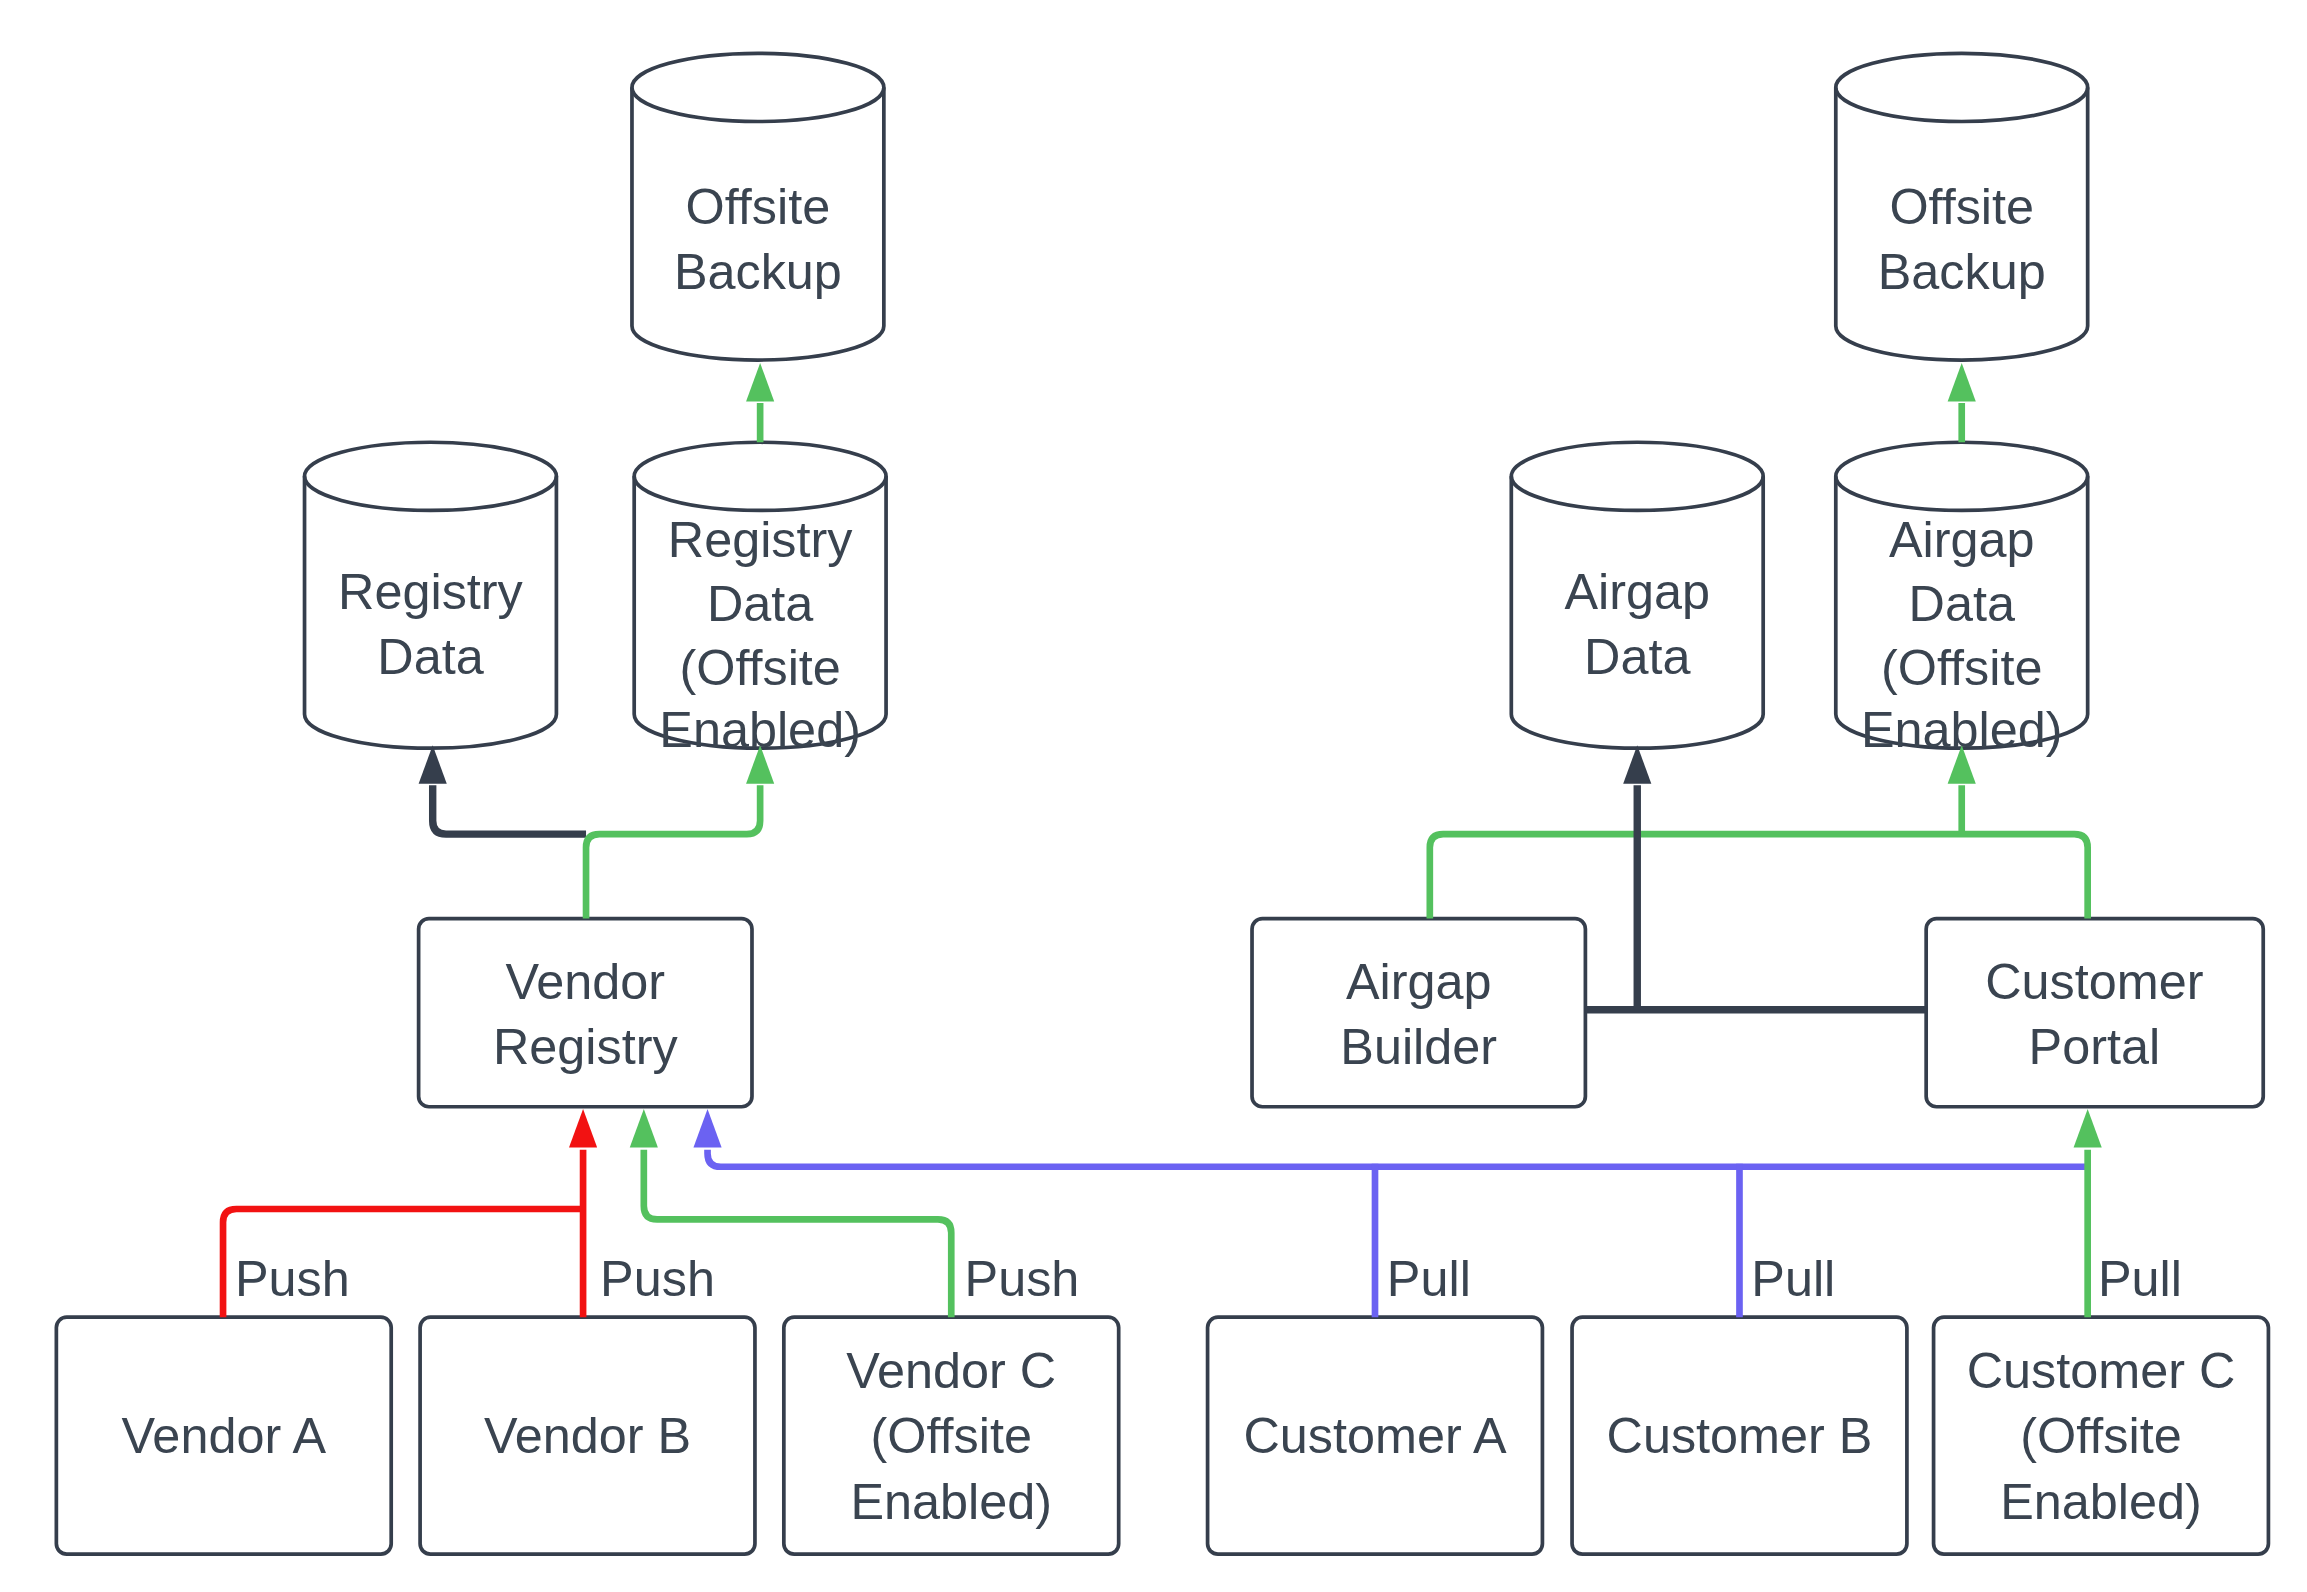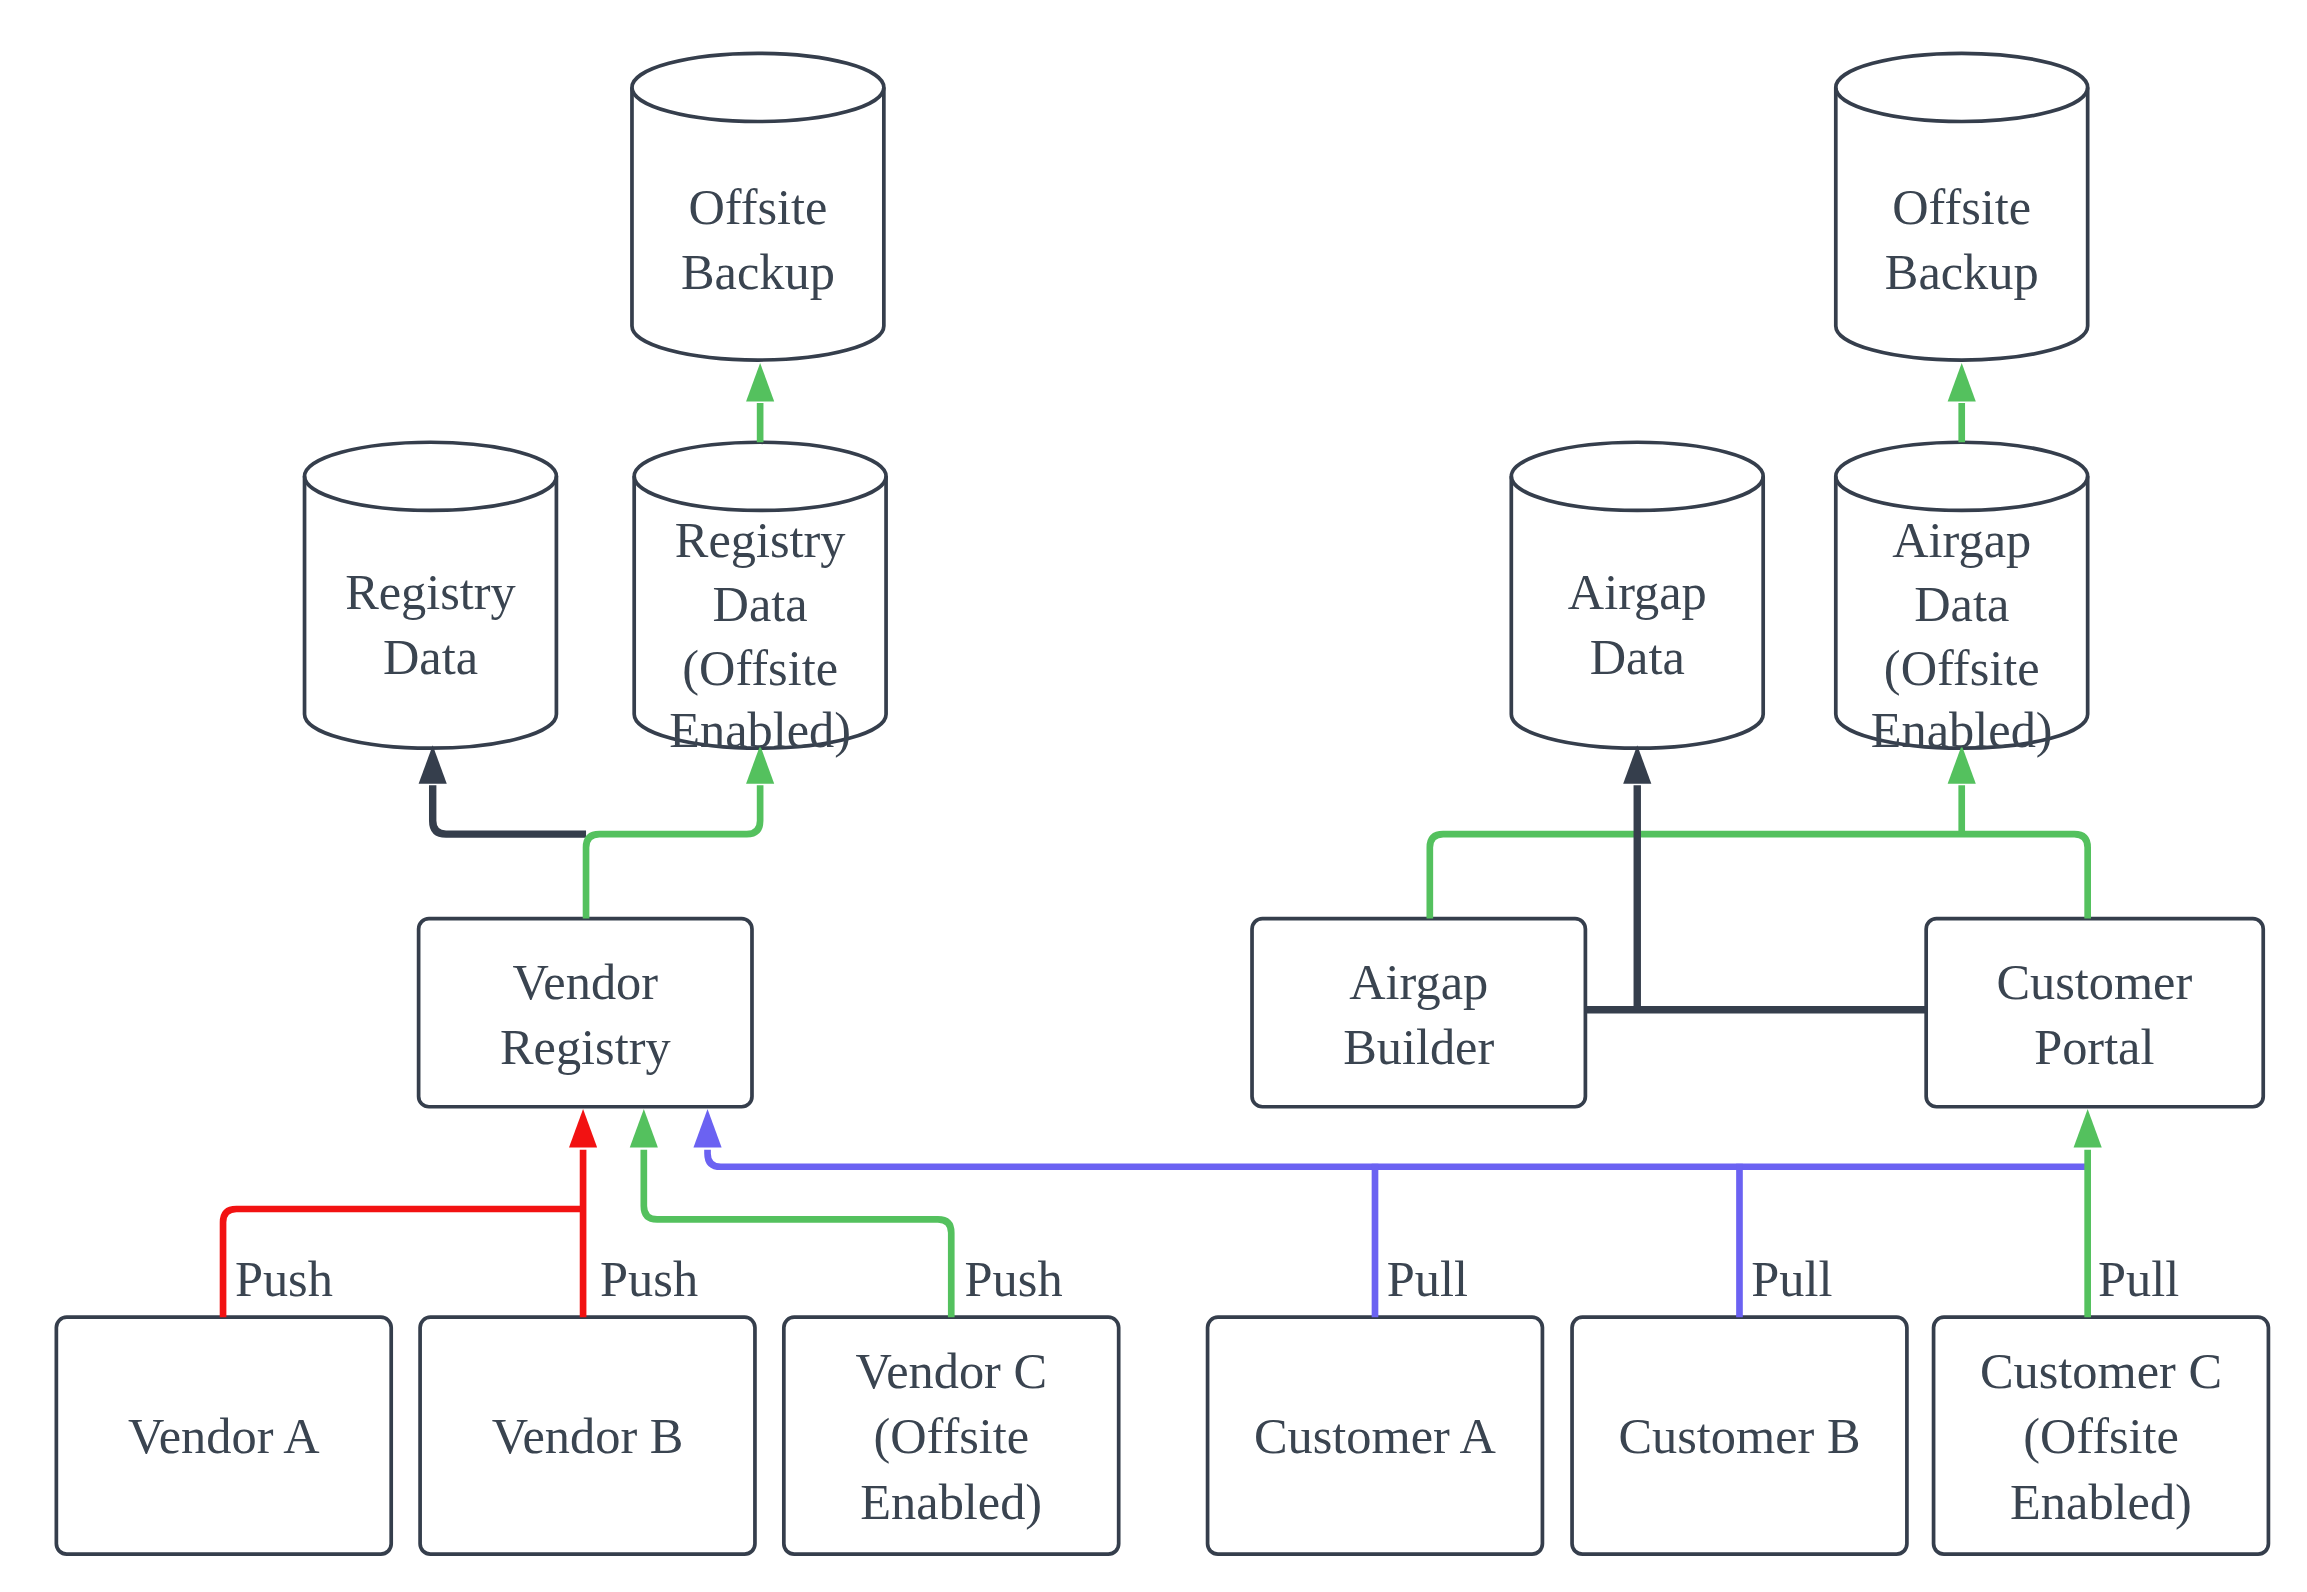--- a/index.html
+++ b/index.html
@@ -1,21 +1,21 @@
 <!DOCTYPE html>
 <html style="font-size:12px"><head>
 <meta charset="utf-8">
 <style>
   html, body { margin: 0; padding: 0; background: #ffffff; }
   #canvas {
     position: relative;
     width: 1971px;
     height: 1592px;
     background: #ffffff;
-    font-family: Liberation Serif, serif;
+    font-family: Liberation Sans, sans-serif;
   }
   svg { display: block; }
   .shape { stroke-width: 5; }
   .conn  { fill: none; stroke-width: 9; stroke-linecap: butt; }
   .conn-dark { stroke-width: 10; }
   .node-label { font-size: 68px; text-anchor: middle; }
   .edge-label { font-size: 68px; text-anchor: start; }
 </style>
 </head>
 <body>

